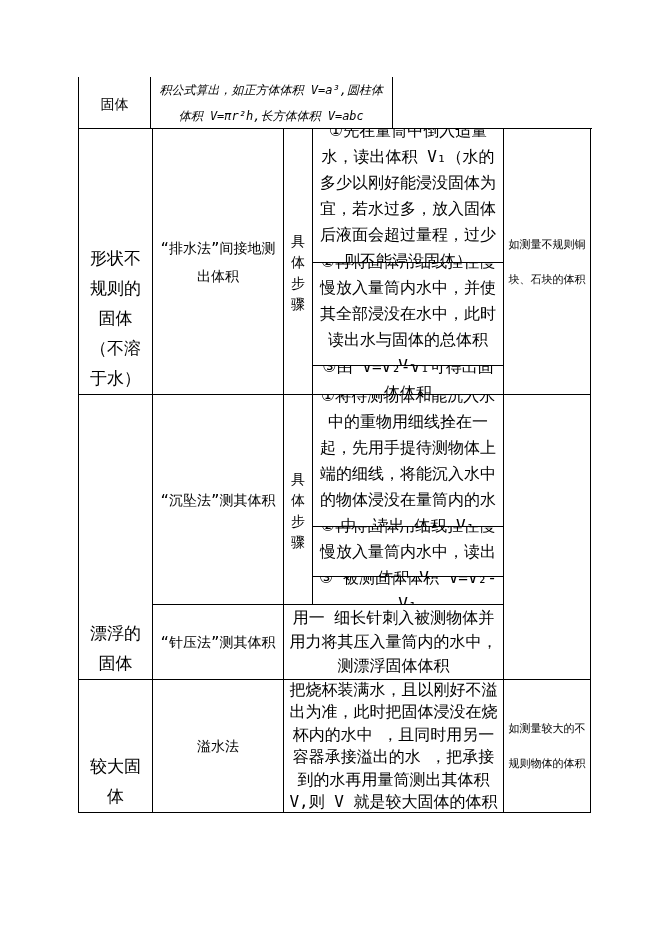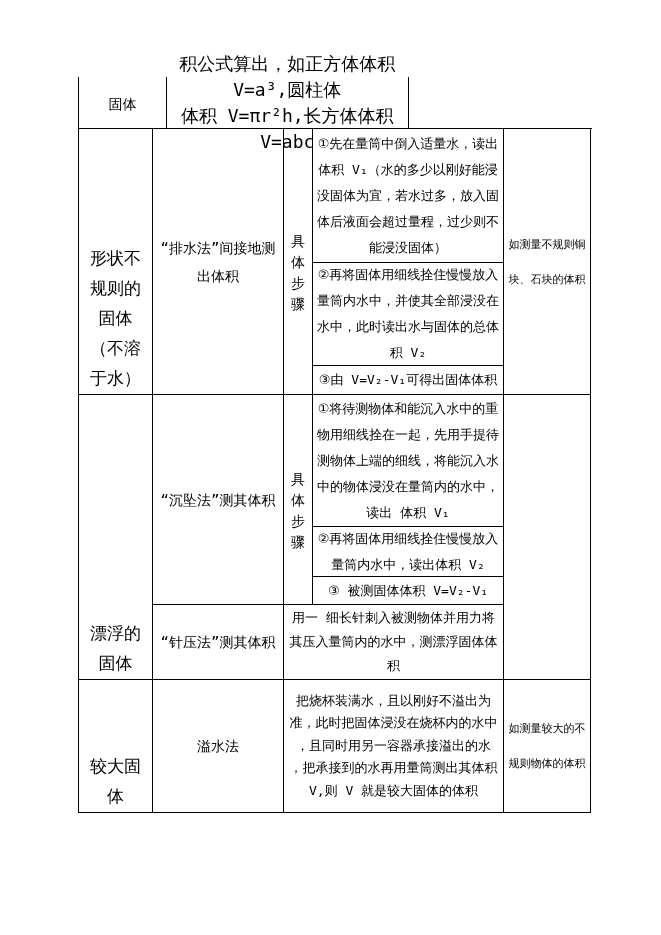--- a/index.html
+++ b/index.html
@@ -25,53 +25,54 @@
     border-bottom:1.5px solid #000;
   }
   .toprow .tcell{
     box-sizing:border-box;
     display:flex;
     align-items:center;
     justify-content:center;
     text-align:center;
   }
   .top-c1{
-    width:89px;
+    width:73px;
     border-left:1.5px solid #000;
     border-right:1.5px solid #000;
     font-size:14px;
     align-items:flex-start;
     padding-top:5px;
   }
   .top-c2{
     width:241.5px;
     border-right:1.5px solid #000;
-    font-size:18px;
+    font-size:12px;
     line-height:26px;
     white-space:pre-line;
+    font-style:italic;
   }
   .top-rest{flex:1;}
   
   .grid{
     display:grid;
     grid-template-columns:74px 131px 29px 191px 87px;
     grid-template-rows:134px 103px 29px 132px 50px 28px 75px 133px;
     border-left:1.5px solid #000;
     width:512px;
   }
   .cell{
     box-sizing:border-box;
     border-right:1.5px solid #000;
     border-bottom:1.5px solid #000;
     display:flex;
     align-items:center;
     justify-content:center;
     text-align:center;
     padding:1px 3px;
-    font-size:13px;
+    font-size:16px;
     line-height:26px;
     overflow:hidden;
   }
   .label{font-size:17px;line-height:30px;align-items:flex-end;}
   .method{font-size:14px;line-height:28px;}
   .roomy{line-height:35px;font-size:11px;}
   .needle{line-height:24px;}
   .tight{line-height:22.5px;}
   .vtext{
     writing-mode:vertical-lr;

